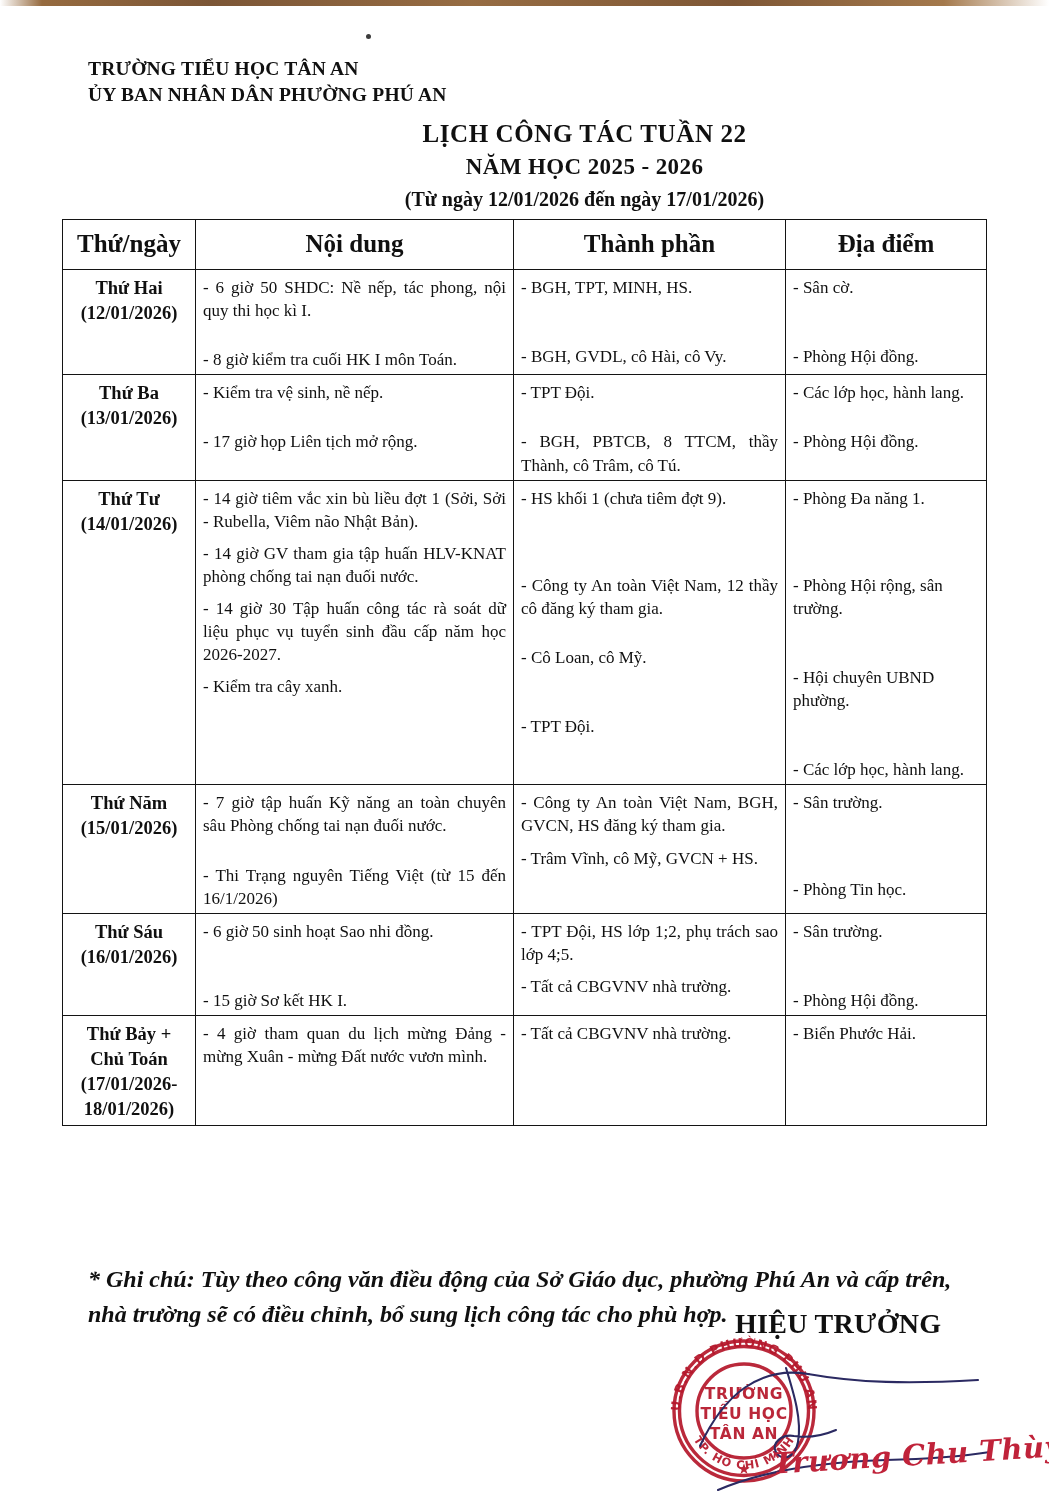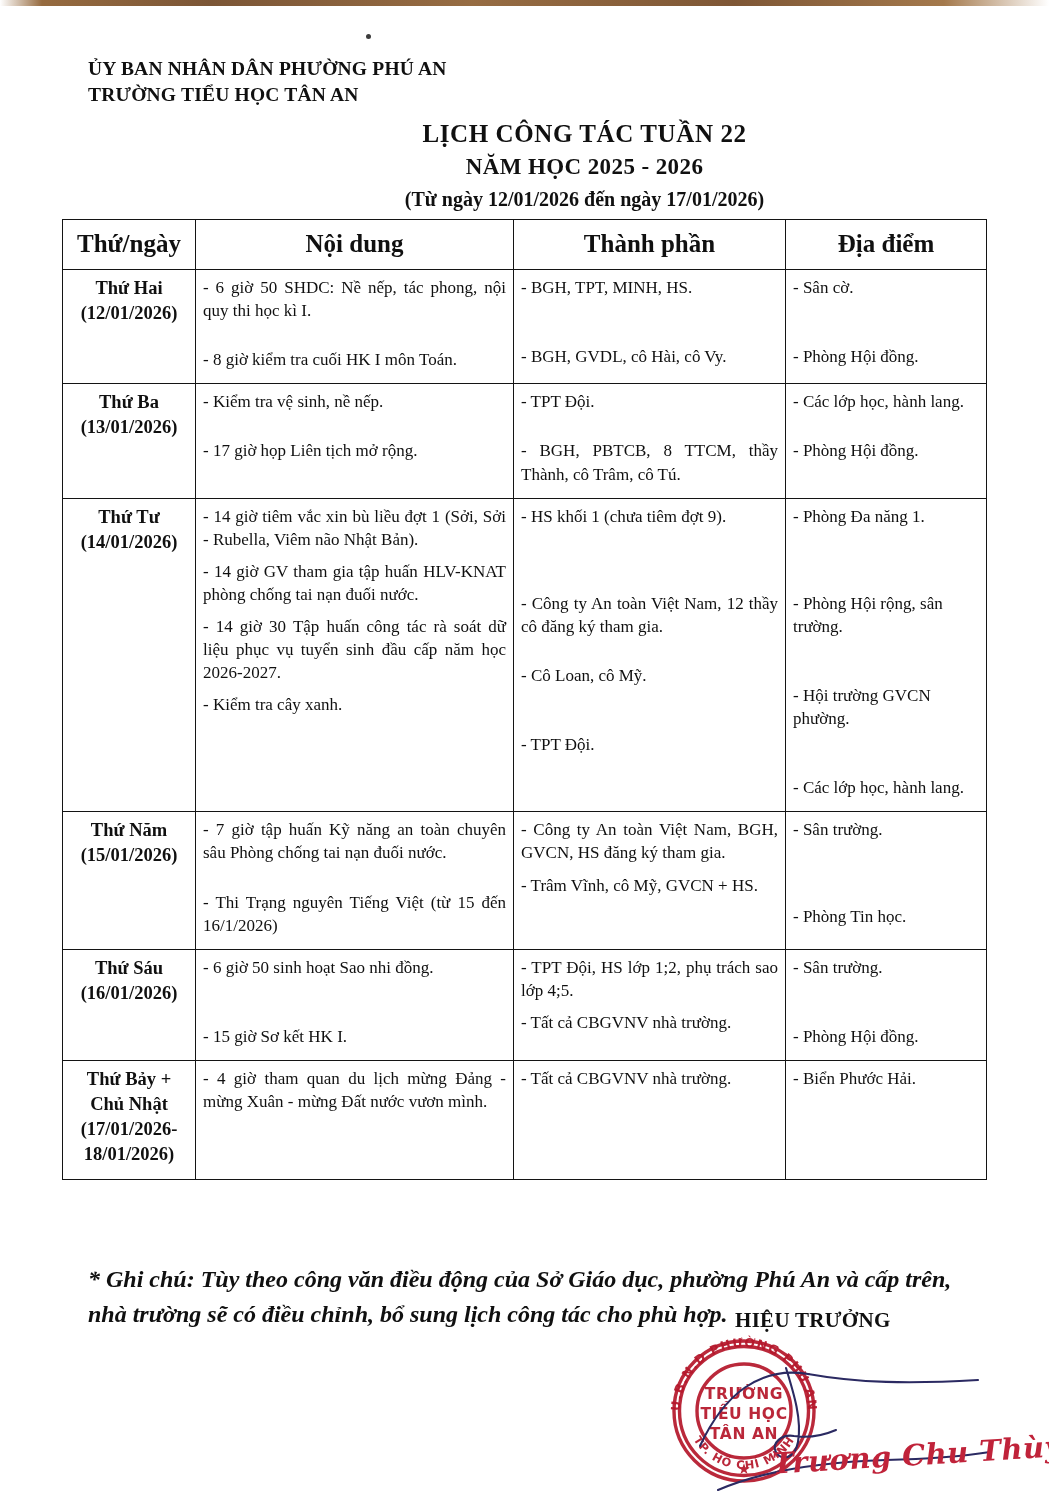--- a/index.html
+++ b/index.html
@@ -43,21 +43,21 @@
   
   table.sched{
     position:absolute;left:62px;top:219px;
     width:924px;
     border-collapse:collapse;
     table-layout:fixed;
   }
   table.sched th,table.sched td{
     border:1.6px solid #141414;
     vertical-align:top;
-    padding:6px 7px 12px 7px;
+    padding:6px 7px 3px 7px;
   }
   table.sched th{
     text-align:center;vertical-align:middle;
     font-weight:bold;font-size:25px;
     padding:7px 4px 8px;
     height:34px;
   }
   col.c-day{width:133px;}
   col.c-content{width:318px;}
   col.c-people{width:272px;}
@@ -75,21 +75,21 @@
   .ln.gap-xl{margin-bottom:46px;}
   .ln.gap-xxl{margin-bottom:64px;}
   
   .note{
     position:absolute;left:88px;top:1262px;width:890px;
     font-style:italic;font-weight:bold;font-size:24px;line-height:1.45;
   }
   
   .sign-title{
     position:absolute;left:735px;top:1308px;
-    font-weight:bold;font-size:21px;letter-spacing:.3px;
+    font-weight:bold;font-size:28px;letter-spacing:.3px;
     white-space:nowrap;
   }
   .stamp-wrap{
     position:absolute;left:655px;top:1322px;
     width:178px;height:178px;
   }
   .stamp-svg{display:block;}
   .sig-svg{
     position:absolute;left:690px;top:1350px;
     width:330px;height:145px;
@@ -106,22 +106,22 @@
 </style>
 </head>
 <body>
 
 <div class="page">
 
   <div class="scan-top-band"></div>
   <div class="ink-dot" style="left:366px;top:34px;"></div>
 
   <div class="org">
+    <div>TRƯỜNG TIỂU HỌC TÂN AN</div>
     <div>ỦY BAN NHÂN DÂN PHƯỜNG PHÚ AN</div>
-    <div>TRƯỜNG TIỂU HỌC TÂN AN</div>
   </div>
 
   <div class="title-block">
     <div class="t-main">LỊCH CÔNG TÁC TUẦN 22</div>
     <div class="t-year">NĂM HỌC 2025 - 2026</div>
     <div class="t-range">(Từ ngày 12/01/2026 đến ngày 17/01/2026)</div>
   </div>
 
   <table class="sched">
     <colgroup>
@@ -188,21 +188,21 @@
           </td>
           <td class="cell jz">
             <div class="ln gap-xxl">- HS khối 1 (chưa tiêm đợt 9).</div>
             <div class="ln gap-lg">- Công ty An toàn Việt Nam, 12 thầy cô đăng ký tham gia.</div>
             <div class="ln gap-xl">- Cô Loan, cô Mỹ.</div>
             <div class="ln">- TPT Đội.</div>
           </td>
           <td class="cell">
             <div class="ln gap-xxl">- Phòng Đa năng 1.</div>
             <div class="ln gap-xl">- Phòng Hội rộng, sân trường.</div>
-            <div class="ln gap-xl">- Hội trường GVCN phường.</div>
+            <div class="ln gap-xl">- Hội chuyên UBND phường.</div>
             <div class="ln">- Các lớp học, hành lang.</div>
           </td>
         </tr>
         <tr>
           <td class="day">
             <div>Thứ Năm</div>
             <div>(15/01/2026)</div>
           </td>
           <td class="cell jz">
             <div class="ln gap-lg">- 7 giờ tập huấn Kỹ năng an toàn chuyên sâu Phòng chống tai nạn đuối nước.</div>
@@ -230,21 +230,21 @@
             <div class="ln gap-sm">- TPT Đội, HS lớp 1;2, phụ trách sao lớp 4;5.</div>
             <div class="ln">- Tất cả CBGVNV nhà trường.</div>
           </td>
           <td class="cell">
             <div class="ln gap-xl">- Sân trường.</div>
             <div class="ln">- Phòng Hội đồng.</div>
           </td>
         </tr>
         <tr>
           <td class="day">
-            <div>Thứ Bảy + Chủ Nhật</div>
+            <div>Thứ Bảy + Chủ Toán</div>
             <div>(17/01/2026-18/01/2026)</div>
           </td>
           <td class="cell jz">
             <div class="ln">- 4 giờ tham quan du lịch mừng Đảng - mừng Xuân - mừng Đất nước vươn mình.</div>
           </td>
           <td class="cell jz">
             <div class="ln">- Tất cả CBGVNV nhà trường.</div>
           </td>
           <td class="cell">
             <div class="ln">- Biển Phước Hải.</div>

